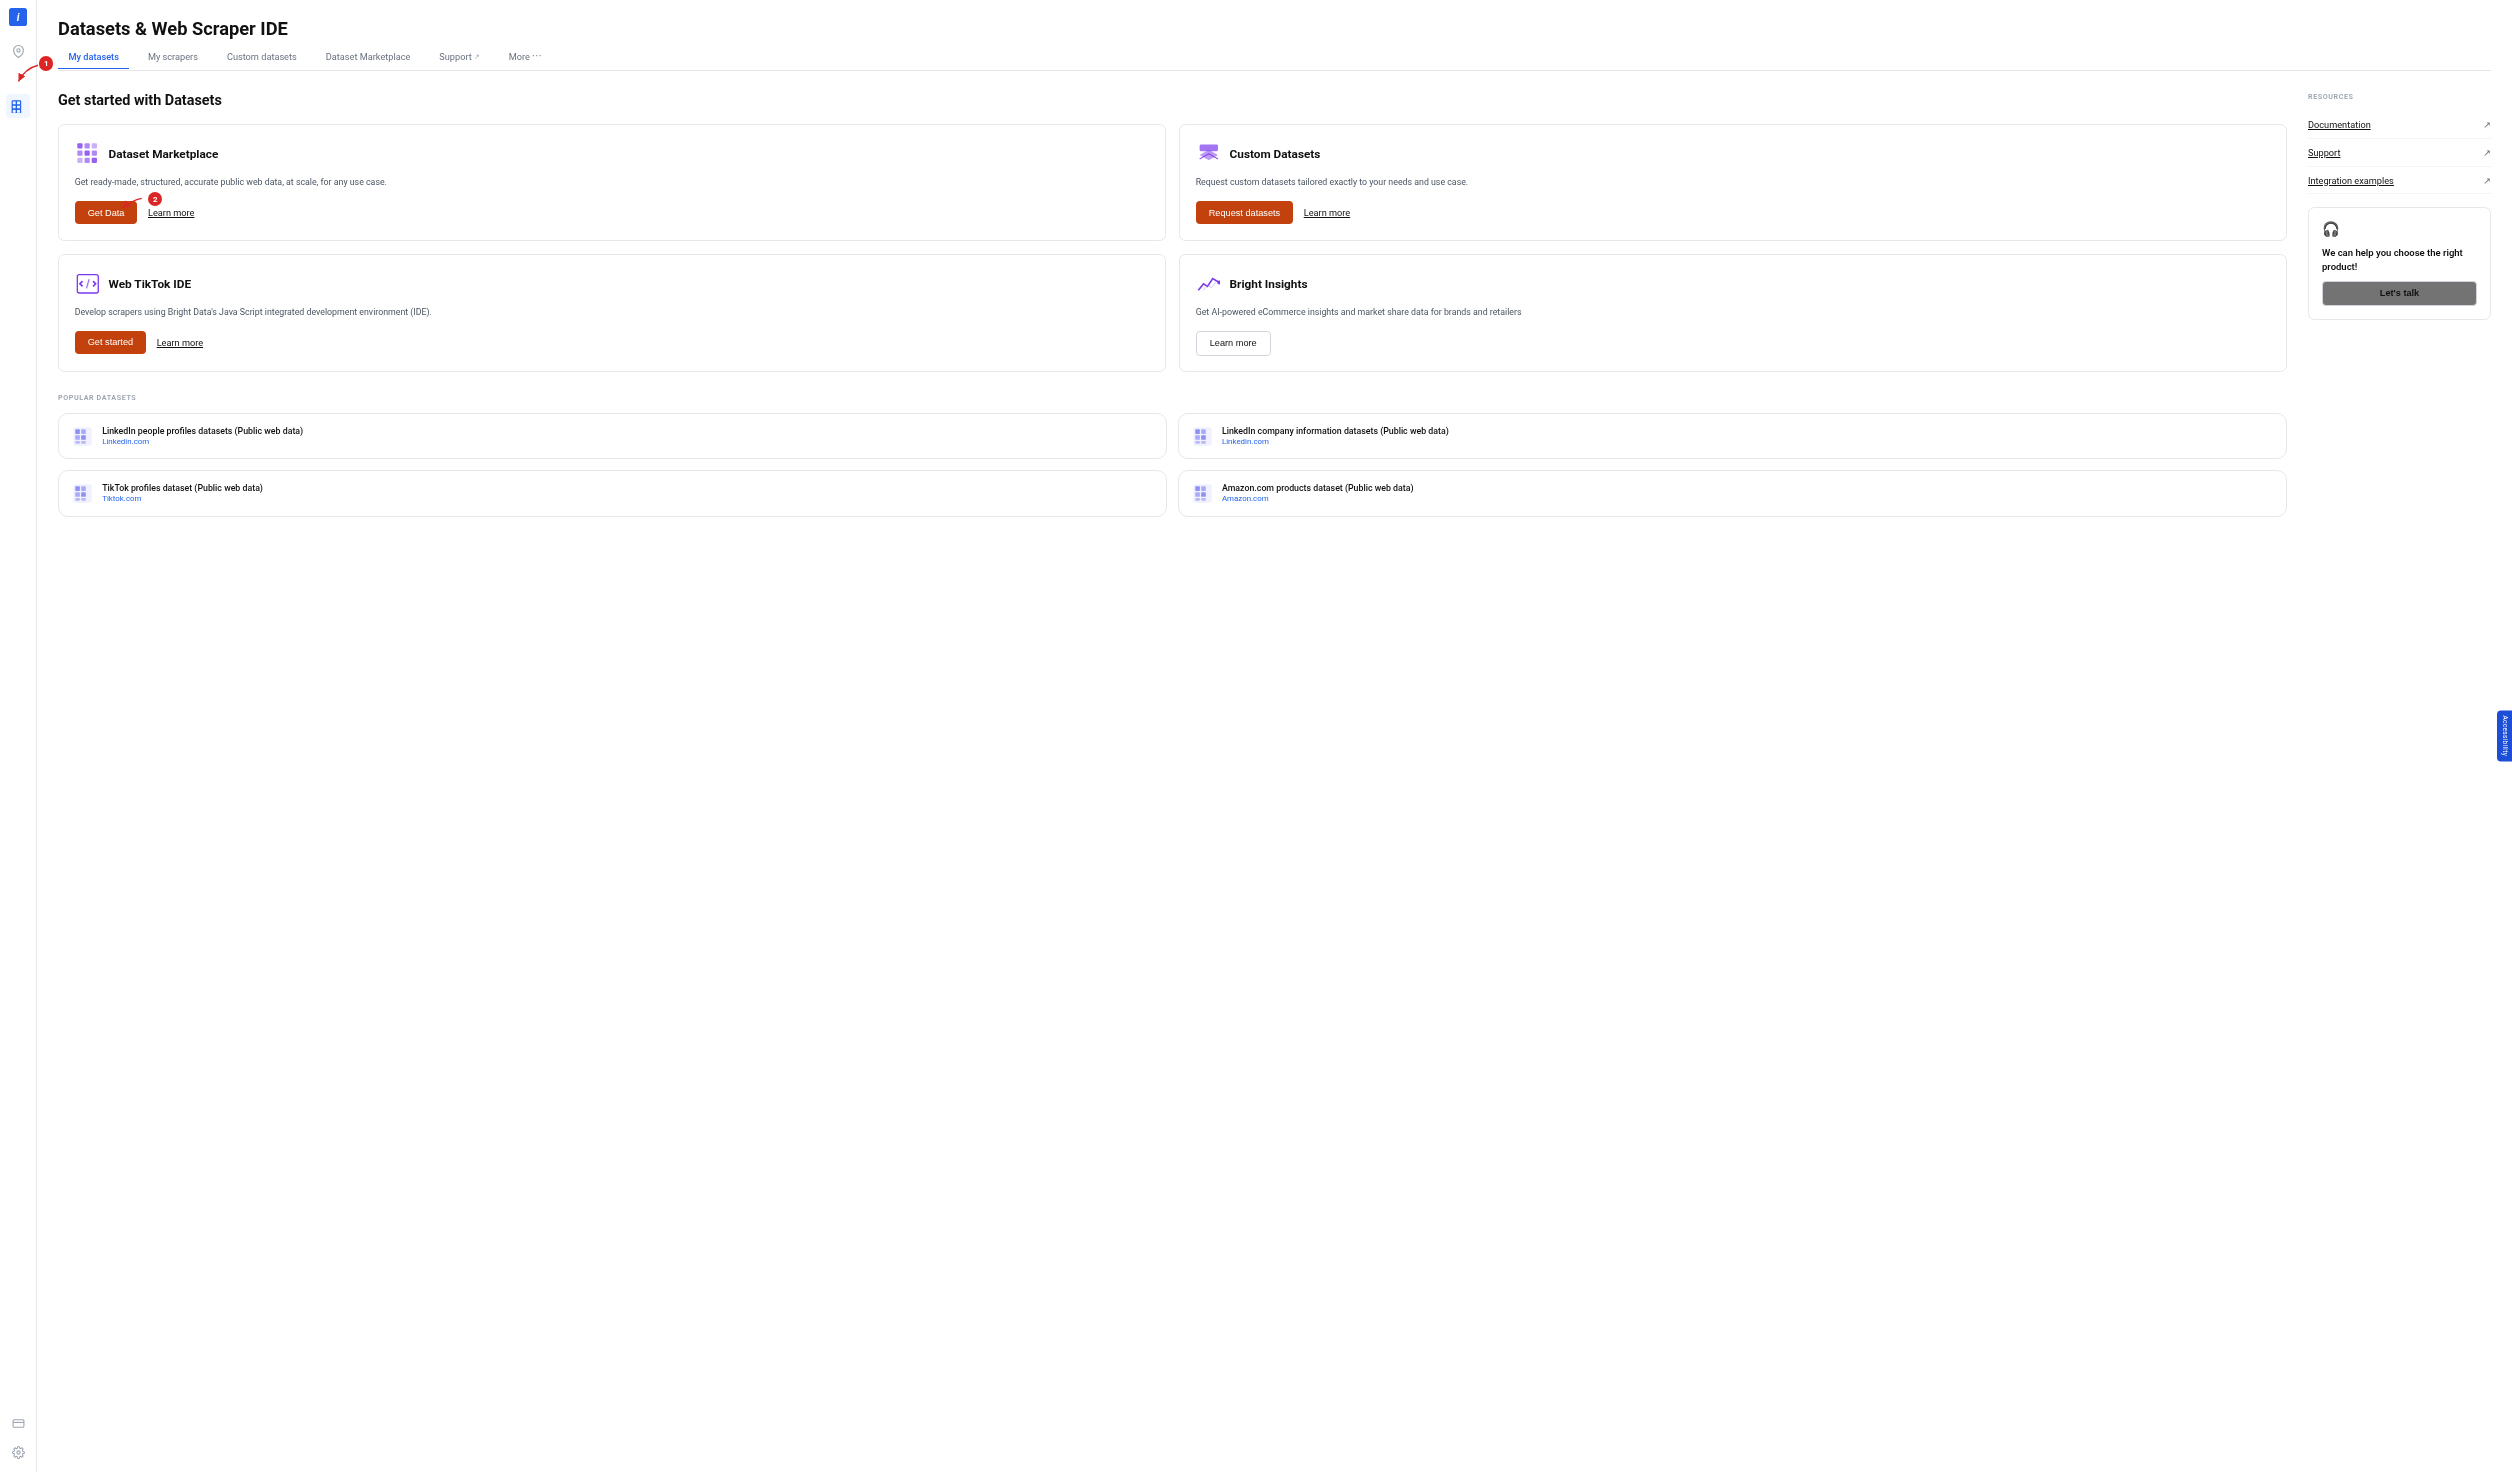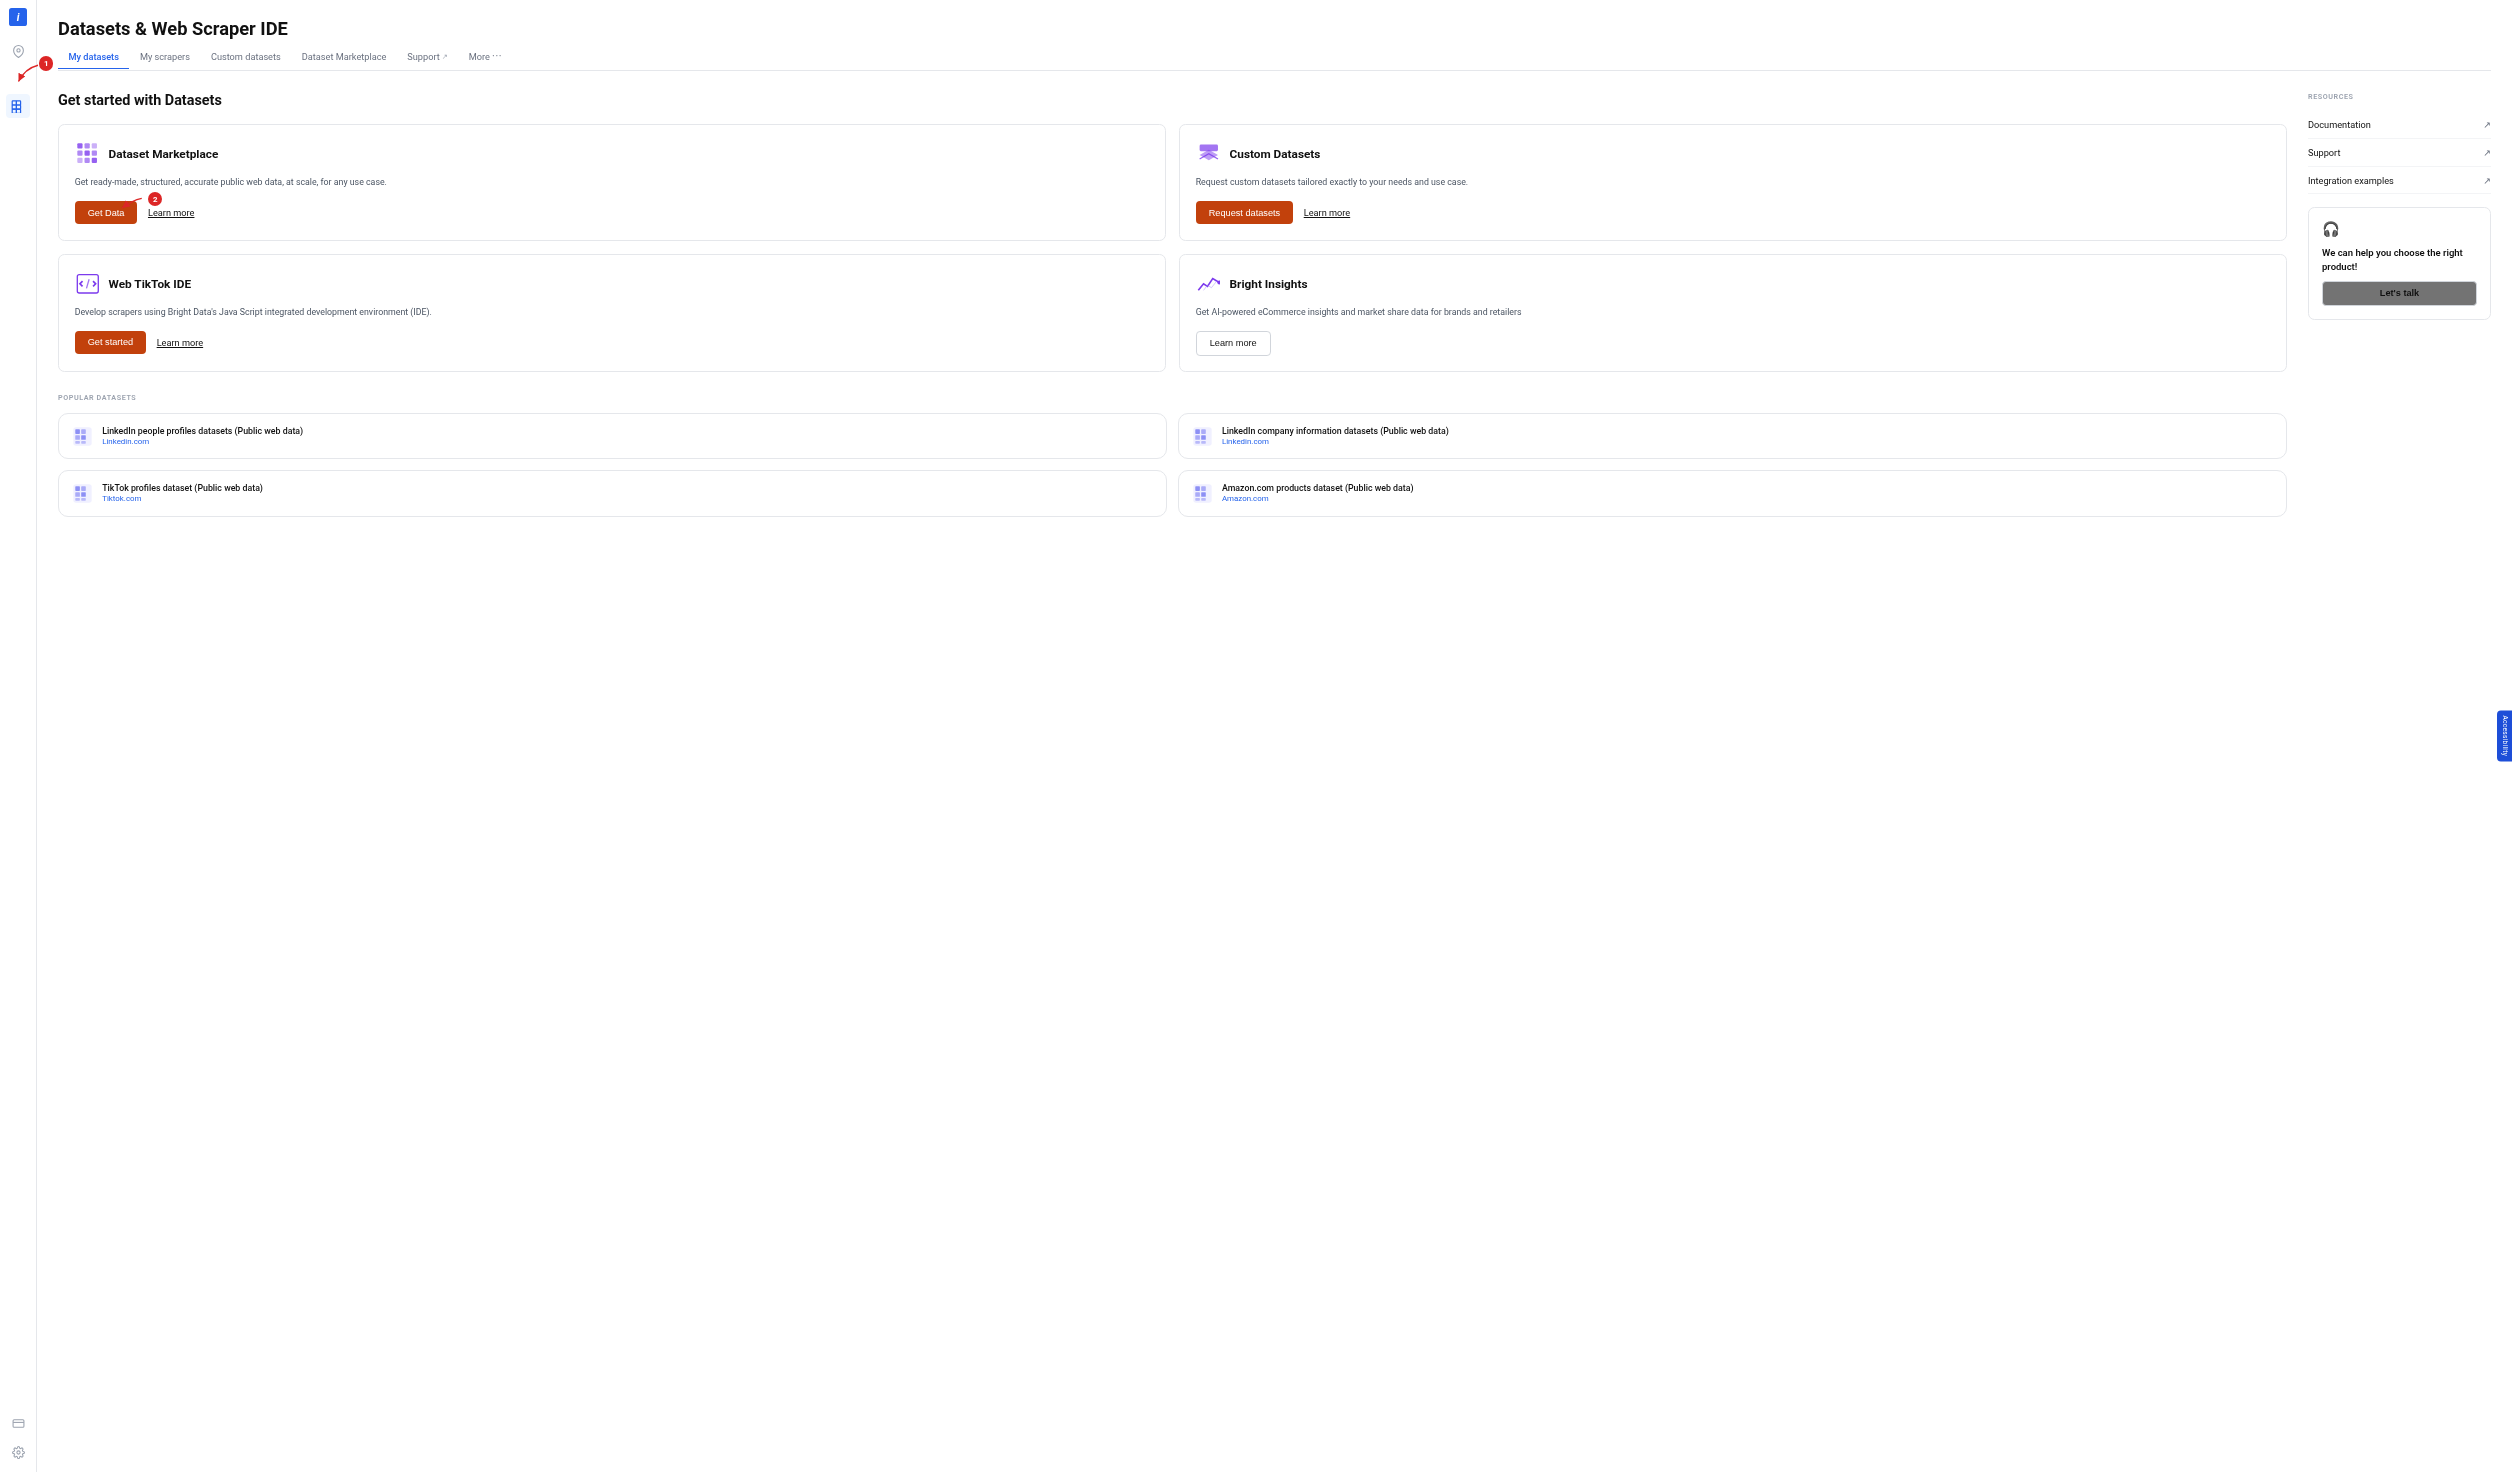--- a/index.html
+++ b/index.html
@@ -54,21 +54,21 @@
       font-size: 18.3px;
       font-weight: 700;
       color: #111;
       margin-bottom: 4px;
     }
     
     
     .tabs {
       display: flex;
       align-items: center;
-      gap: 0;
+      gap: 8px;
       border-bottom: 0.7px solid #e5e7eb;
       margin-bottom: 21px;
     }
     .tab {
       padding: 6.5px 10.5px;
       cursor: pointer;
       color: #6b7280;
       font-size: 9.2px;
       border-bottom: 1.3px solid transparent;
       margin-bottom: -0.7px;
@@ -226,20 +226,21 @@
       display: flex;
       align-items: center;
       justify-content: space-between;
       padding: 7.9px 0;
       border-bottom: 0.7px solid #f3f4f6;
       cursor: pointer;
     }
     .resource-link-text {
       color: #111;
       font-size: 9.2px;
+      text-decoration: underline;
     }
     .resource-link-arrow {
       color: #6b7280;
       font-size: 9.2px;
     }
     
     .help-box {
       border: 0.7px solid #e5e7eb;
       border-radius: 6.5px;
       padding: 13px;

